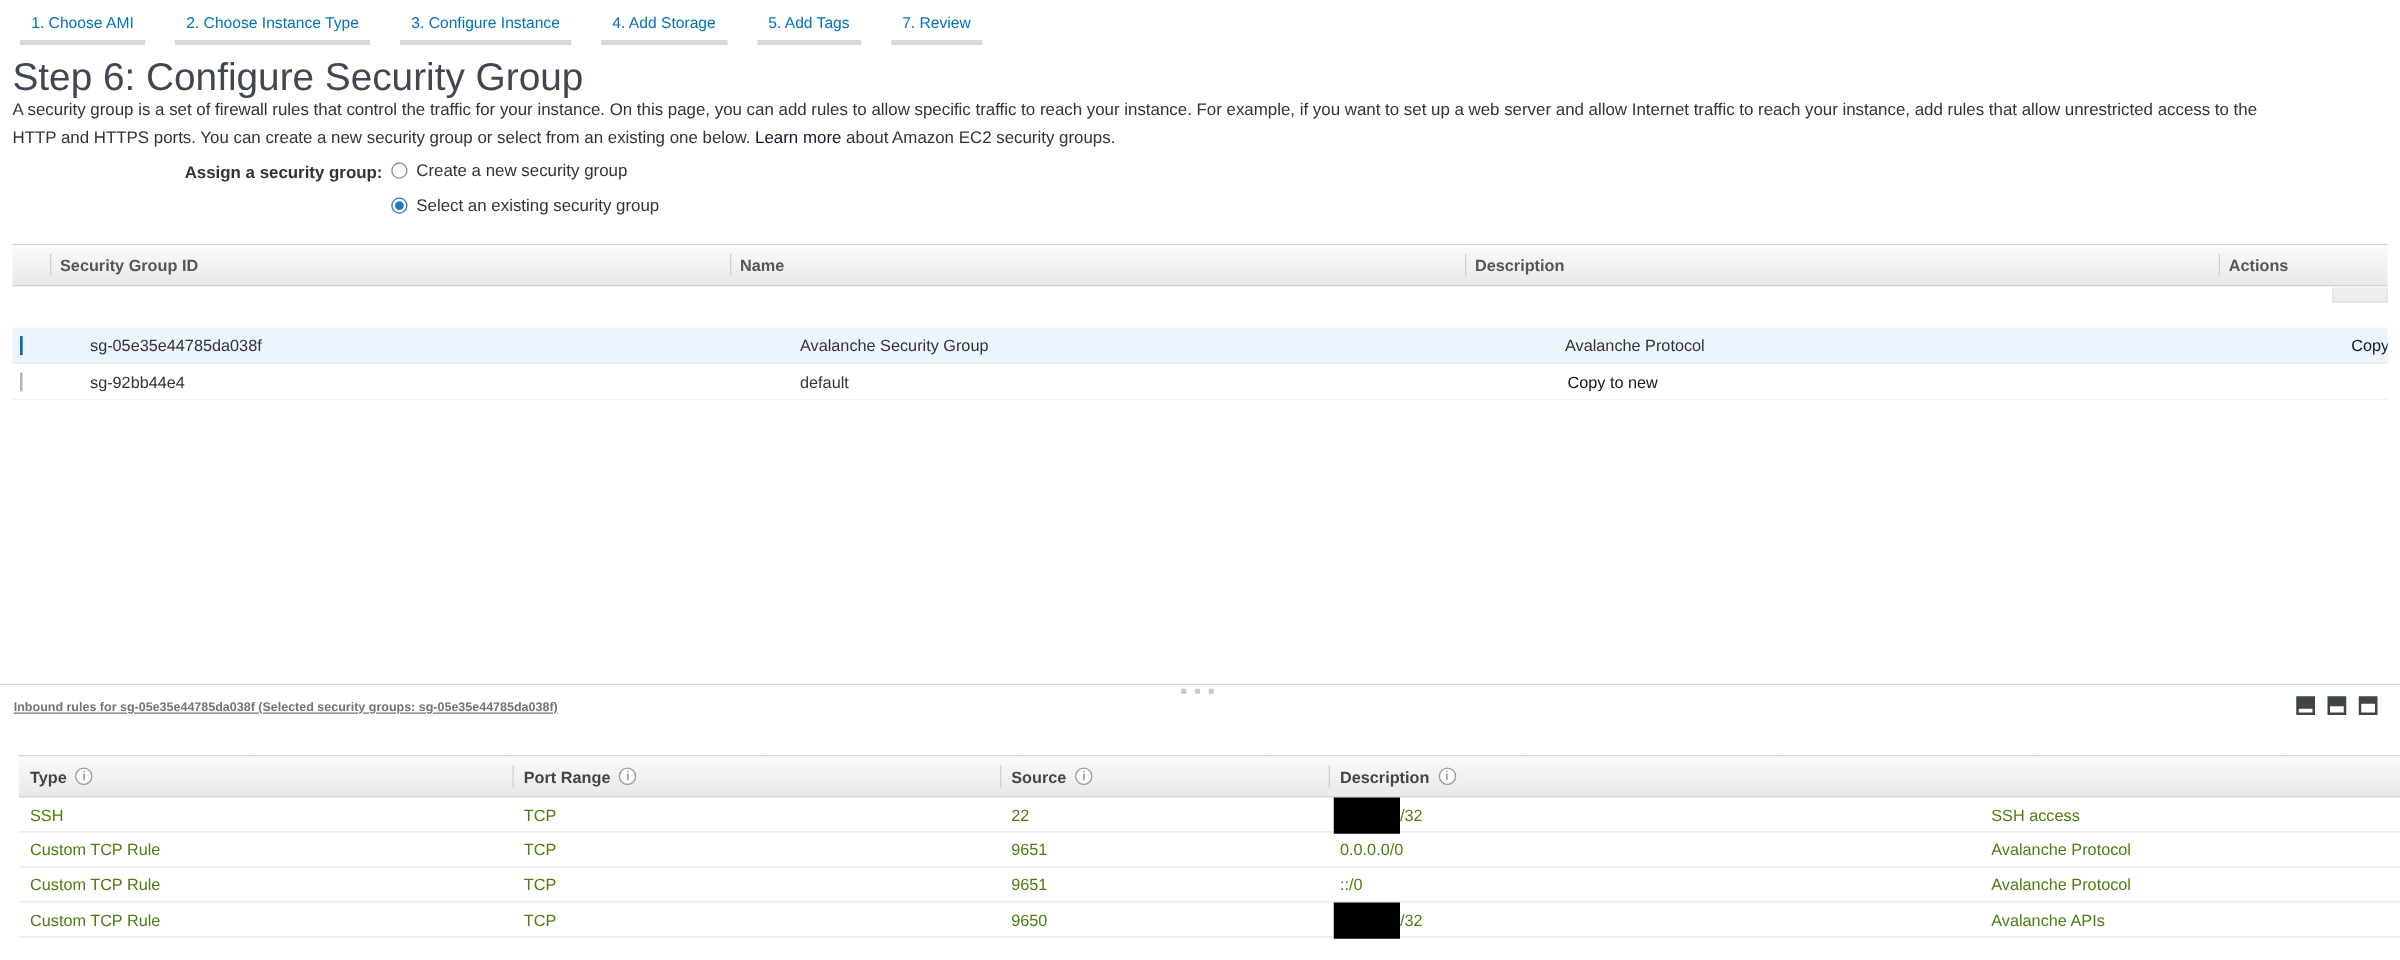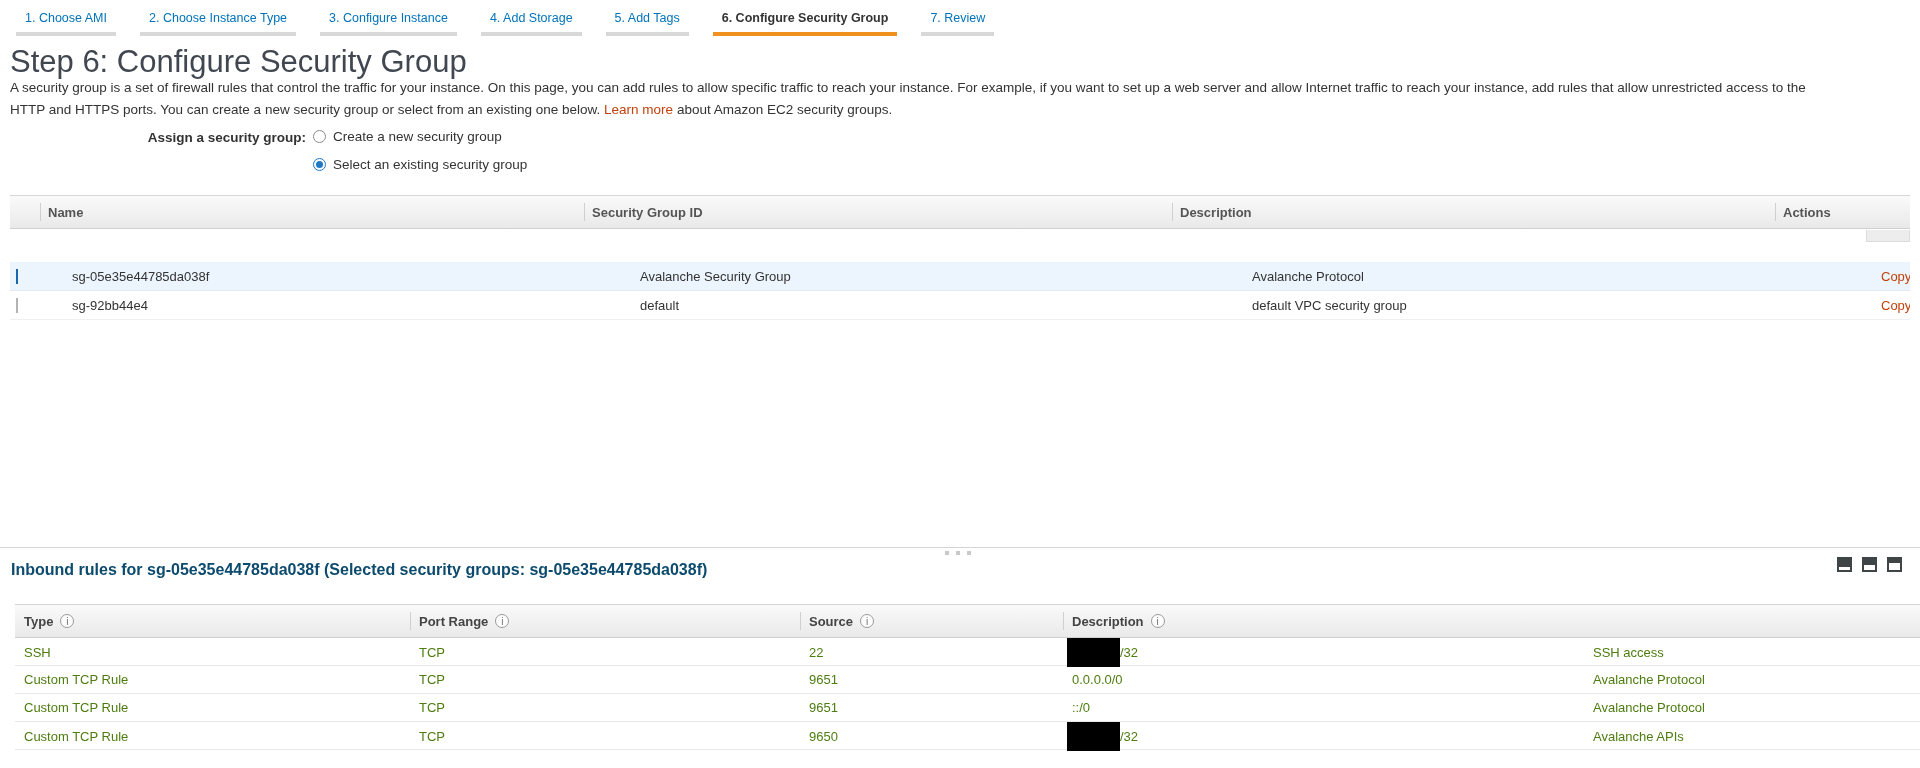--- a/index.html
+++ b/index.html
@@ -8,21 +8,21 @@
   .screen { position:relative; width:1920px; height:768px; background:#fff; overflow:hidden; }
 
   
   .tabs { position:absolute; top:0; left:16px; display:flex; gap:24px; }
   .tab { font-size:12.5px; color:#0073bb; padding:11px 9px 7px; border-bottom:4px solid #d8d8d8; cursor:pointer; white-space:nowrap; }
   .tab.active { color:#333; font-weight:bold; border-bottom-color:#f0901e; }
 
   
   .page-title { position:absolute; top:44px; left:10px; font-size:31px; font-weight:400; color:#414750; }
   .page-desc { position:absolute; top:77px; left:10px; width:1900px; font-size:13.5px; line-height:22px; color:#333; }
-  .link { color:#c2410c; cursor:pointer; text-decoration:none; }
+  .link { color:#0f172a; cursor:pointer; text-decoration:none; }
 
   
   .assign-label { position:absolute; top:130px; left:0; width:306px; text-align:right; font-size:13.5px; font-weight:bold; color:#333; }
   .radio-row { position:absolute; left:313px; display:flex; align-items:center; gap:7px; font-size:13.5px; }
   .radio-row.r1 { top:129px; }
   .radio-row.r2 { top:157px; }
   .radio { width:13px; height:13px; border:1px solid #8a8a8a; border-radius:50%; background:#fff; position:relative; flex:0 0 auto; cursor:pointer; }
   .radio.selected { border-color:#2079c7; }
   .radio.selected .dot { position:absolute; top:2px; left:2px; right:2px; bottom:2px; border-radius:50%; background:#2079c7; }
   .b { font-weight:normal; }
@@ -43,21 +43,21 @@
   .checkbox.unchecked { background:#fff; border:1px solid #b3b3b3; }
   .action-cell { padding-left:10px; }
   .scroll-corner { position:absolute; right:0; top:35px; width:44px; height:12px; background:#ededed; border:1px solid #dcdcdc; border-top:none; }
 
   
   .split-divider { position:absolute; top:547px; left:0; width:1920px; height:0; border-top:1px solid #d5d5d5; }
   .split-dots { position:absolute; top:551px; left:945px; display:flex; gap:7px; cursor:row-resize; }
   .split-dots span { width:4px; height:4px; background:#c9c9c9; }
 
   
-  .inbound-title { position:absolute; top:561px; left:11px; font-size:16px; font-weight:bold; color:#0c4a6e; }
+  .inbound-title { position:absolute; top:561px; left:11px; font-size:10px; font-weight:bold; color:#737373;text-decoration:underline; }
   .pane-icons { position:absolute; top:557px; right:18px; display:flex; gap:10px; }
   .pane-icon { width:15px; height:15px; background:#3f4547; position:relative; cursor:pointer; }
   .pane-icon .fill { position:absolute; left:2px; right:2px; bottom:2px; background:#fff; }
   .fill.small { height:3px; } .fill.medium { height:5px; } .fill.large { height:7px; }
 
   .inbound-table { position:absolute; top:604px; left:15px; width:1914px; font-size:13px; }
   .in-header { display:grid; grid-template-columns:395px 390px 263px 521px 1fr; height:34px; align-items:center;
                background:linear-gradient(#fafafa,#e9e9e9); border-top:1px solid #d5d5d5; border-bottom:1px solid #cfcfcf;
                font-weight:bold; color:#444; }
   .in-header .hcell { padding-left:9px; }
@@ -73,21 +73,20 @@
 <body>
 
 <div class="screen">
 
   <div class="tabs">
     <div class="tab">1. Choose AMI</div>
     <div class="tab">2. Choose Instance Type</div>
     <div class="tab">3. Configure Instance</div>
     <div class="tab">4. Add Storage</div>
     <div class="tab">5. Add Tags</div>
-    <div class="tab active">6. Configure Security Group</div>
     <div class="tab">7. Review</div>
   </div>
 
   <div class="page-title">Step 6: Configure Security Group</div>
 
   <div class="page-desc">
     <div>A security group is a set of firewall rules that control the traffic for your instance. On this page, you can add rules to allow specific traffic to reach your instance. For example, if you want to set up a web server and allow Internet traffic to reach your instance, add rules that allow unrestricted access to the</div>
     <div>
       <span>HTTP and HTTPS ports. You can create a new security group or select from an existing one below.</span>
       <span class="link">Learn more</span>
@@ -109,42 +108,41 @@
         <span class="dot"></span>
       </span>
     <span>
       <span>Select an </span><span class="b">existing</span><span> security group</span>
     </span>
   </div>
 
   <div class="sg-table">
     <div class="sg-header">
       <div class="hcell"></div>
+      <div class="hcell sep">Security Group ID</div>
       <div class="hcell sep">Name</div>
-      <div class="hcell sep">Security Group ID</div>
       <div class="hcell sep">Description</div>
       <div class="hcell sep">Actions</div>
       <div class="hcell"></div>
     </div>
     <div class="scroll-corner"></div>
     <div class="sg-gap"></div>
 
     <div class="sg-row selected">
       <div class="cell" style="padding-left:0;"><span class="checkbox checked"></span></div>
       <div class="cell">sg-05e35e44785da038f</div>
       <div class="cell">Avalanche Security Group</div>
       <div class="cell">Avalanche Protocol</div>
       <div class="cell action-cell"><span class="link">Copy to new</span></div>
     </div>
 
     <div class="sg-row">
       <div class="cell" style="padding-left:0;"><span class="checkbox unchecked"></span></div>
       <div class="cell">sg-92bb44e4</div>
       <div class="cell">default</div>
-      <div class="cell">default VPC security group</div>
       <div class="cell action-cell"><span class="link">Copy to new</span></div>
     </div>
   </div>
 
   <div class="split-divider"></div>
   <div class="split-dots">
       <span></span>
       <span></span>
       <span></span>
     </div>

